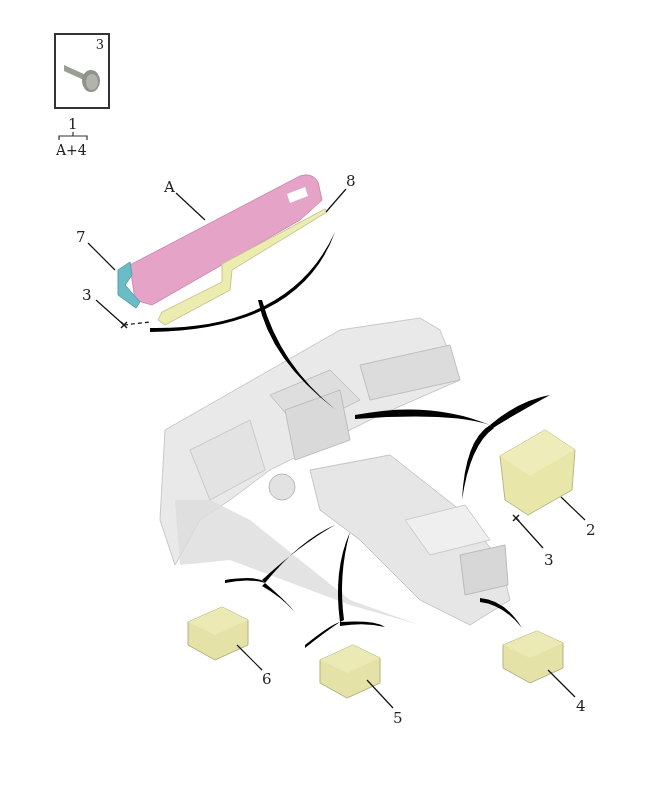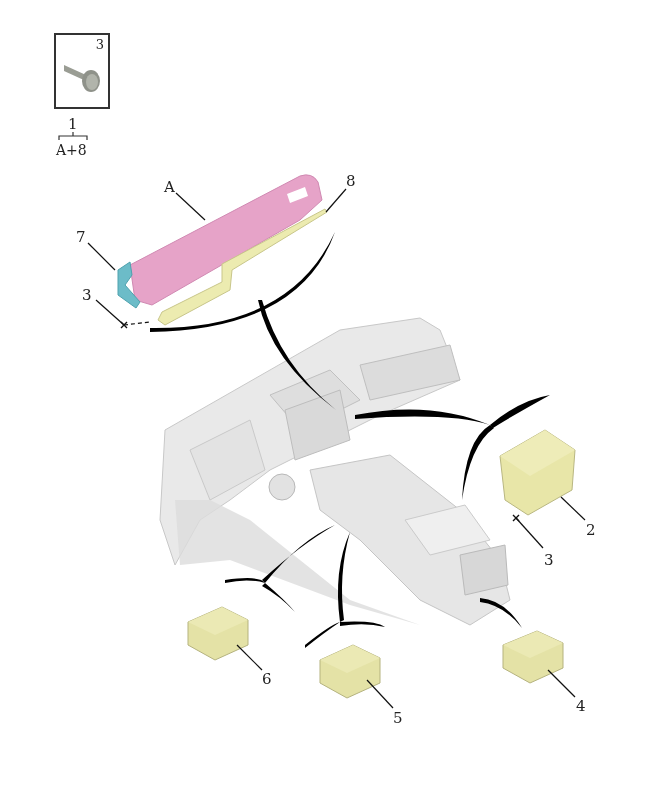--- a/index.html
+++ b/index.html
@@ -17,21 +17,21 @@
   <svg width="56" height="76">
     <path d="M8 30 L30 40 L30 46 L8 36 Z" fill="#9a9d94"></path>
     <ellipse cx="35" cy="46" rx="9" ry="11" fill="#8f928a"></ellipse>
     <ellipse cx="36" cy="47" rx="6" ry="8" fill="#b1b4ab"></ellipse>
   </svg>
 </div>
 <span class="label" style="left:68px;top:117px;">1</span>
 <svg width="659" height="809">
   <path d="M59 140 L59 136 L87 136 L87 140 M73 136 L73 132" stroke="#333" stroke-width="1.2" fill="none"></path>
 </svg>
-<span class="label" style="left:56px;top:143px;font-size:14px;">A+8</span>
+<span class="label" style="left:56px;top:143px;font-size:14px;">A+4</span>
 
 <svg width="659" height="809">
 
   <g>
     <path d="M165 430 L340 330 L420 318 L440 330 L460 380 L380 415 L330 440 L270 470 L230 500 L200 520 L175 565 L160 520 Z" fill="#e9e9e9" stroke="#c8c8c8" stroke-width="1"></path>
     <path d="M270 395 L330 370 L360 400 L300 430 Z" fill="#dedede" stroke="#c0c0c0"></path>
     <path d="M285 410 L340 390 L350 440 L295 460 Z" fill="#d9d9d9" stroke="#bdbdbd"></path>
     <path d="M360 365 L450 345 L460 380 L370 400 Z" fill="#dcdcdc" stroke="#bfbfbf"></path>
     <circle cx="282" cy="487" r="13" fill="#e2e2e2" stroke="#b8b8b8"></circle>
     <path d="M190 450 L250 420 L265 470 L210 500 Z" fill="#e3e3e3" stroke="#c9c9c9"></path>

